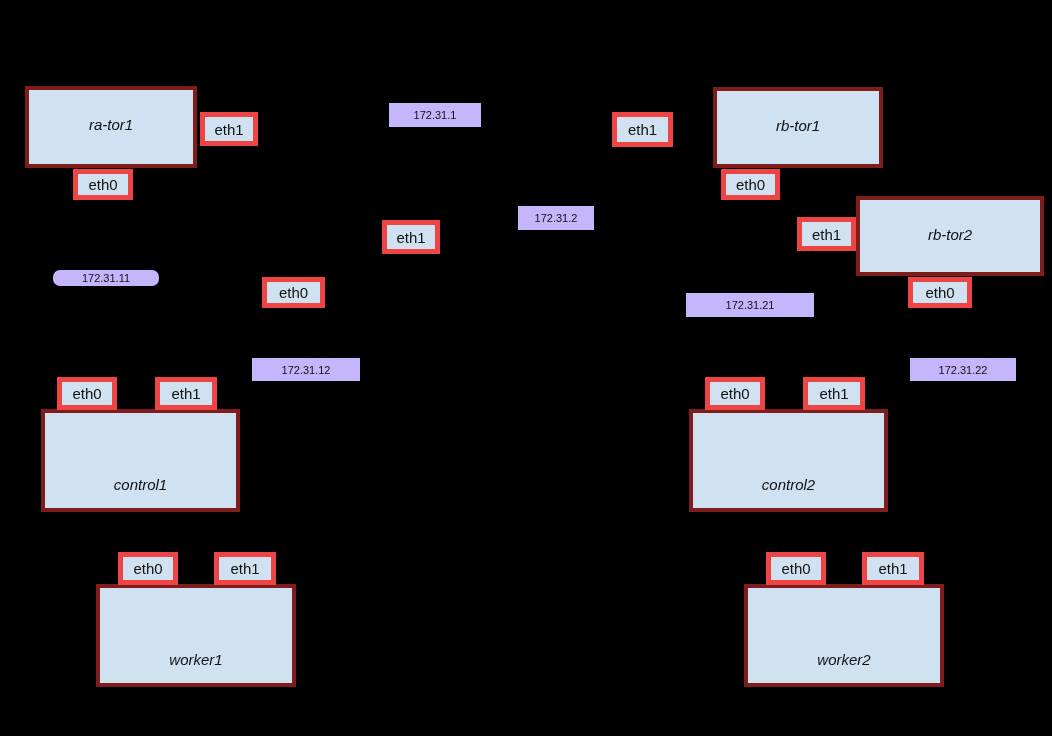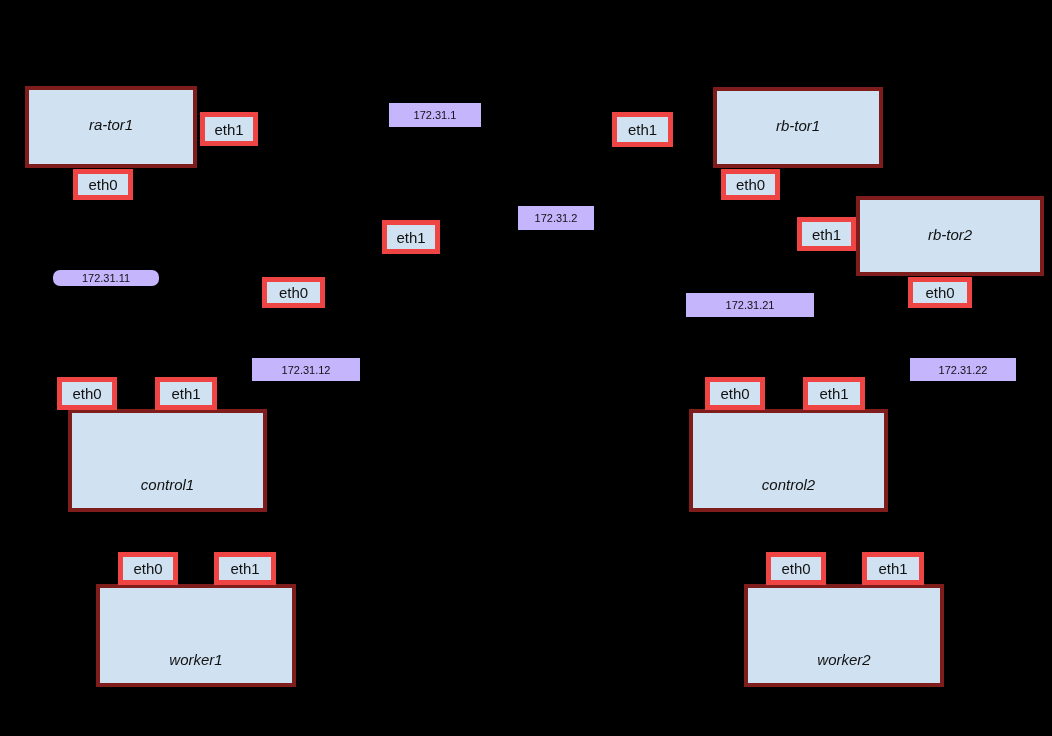--- a/index.html
+++ b/index.html
@@ -84,21 +84,21 @@
     <div class="node top-label" style="left: 713px; top: 87px; width: 170px; height: 81px;">
       <div class="node-label">rb-tor1</div>
     </div>
     <div class="iface" style="left: 612px; top: 112px; width: 61px; height: 35px;">eth1</div>
     <div class="iface" style="left: 721px; top: 169px; width: 59px; height: 31px;">eth0</div>
     <div class="node top-label" style="left: 856px; top: 196px; width: 188px; height: 80px;">
       <div class="node-label">rb-tor2</div>
     </div>
     <div class="iface" style="left: 797px; top: 217px; width: 59px; height: 34px;">eth1</div>
     <div class="iface" style="left: 908px; top: 277px; width: 64px; height: 31px;">eth0</div>
-    <div class="node bottom-label" style="left: 41px; top: 409px; width: 199px; height: 103px; margin-left: 27px;">
+    <div class="node bottom-label" style="left: 41px; top: 409px; width: 199px; height: 103px;">
       <div class="node-label">control1</div>
     </div>
     <div class="iface" style="left: 57px; top: 377px; width: 60px; height: 33px;">eth0</div>
     <div class="iface" style="left: 155px; top: 377px; width: 62px; height: 33px;">eth1</div>
     <div class="node bottom-label" style="left: 689px; top: 409px; width: 199px; height: 103px;">
       <div class="node-label">control2</div>
     </div>
     <div class="iface" style="left: 705px; top: 377px; width: 60px; height: 33px;">eth0</div>
     <div class="iface" style="left: 803px; top: 377px; width: 62px; height: 33px;">eth1</div>
     <div class="node bottom-label" style="left: 96px; top: 584px; width: 200px; height: 103px;">

